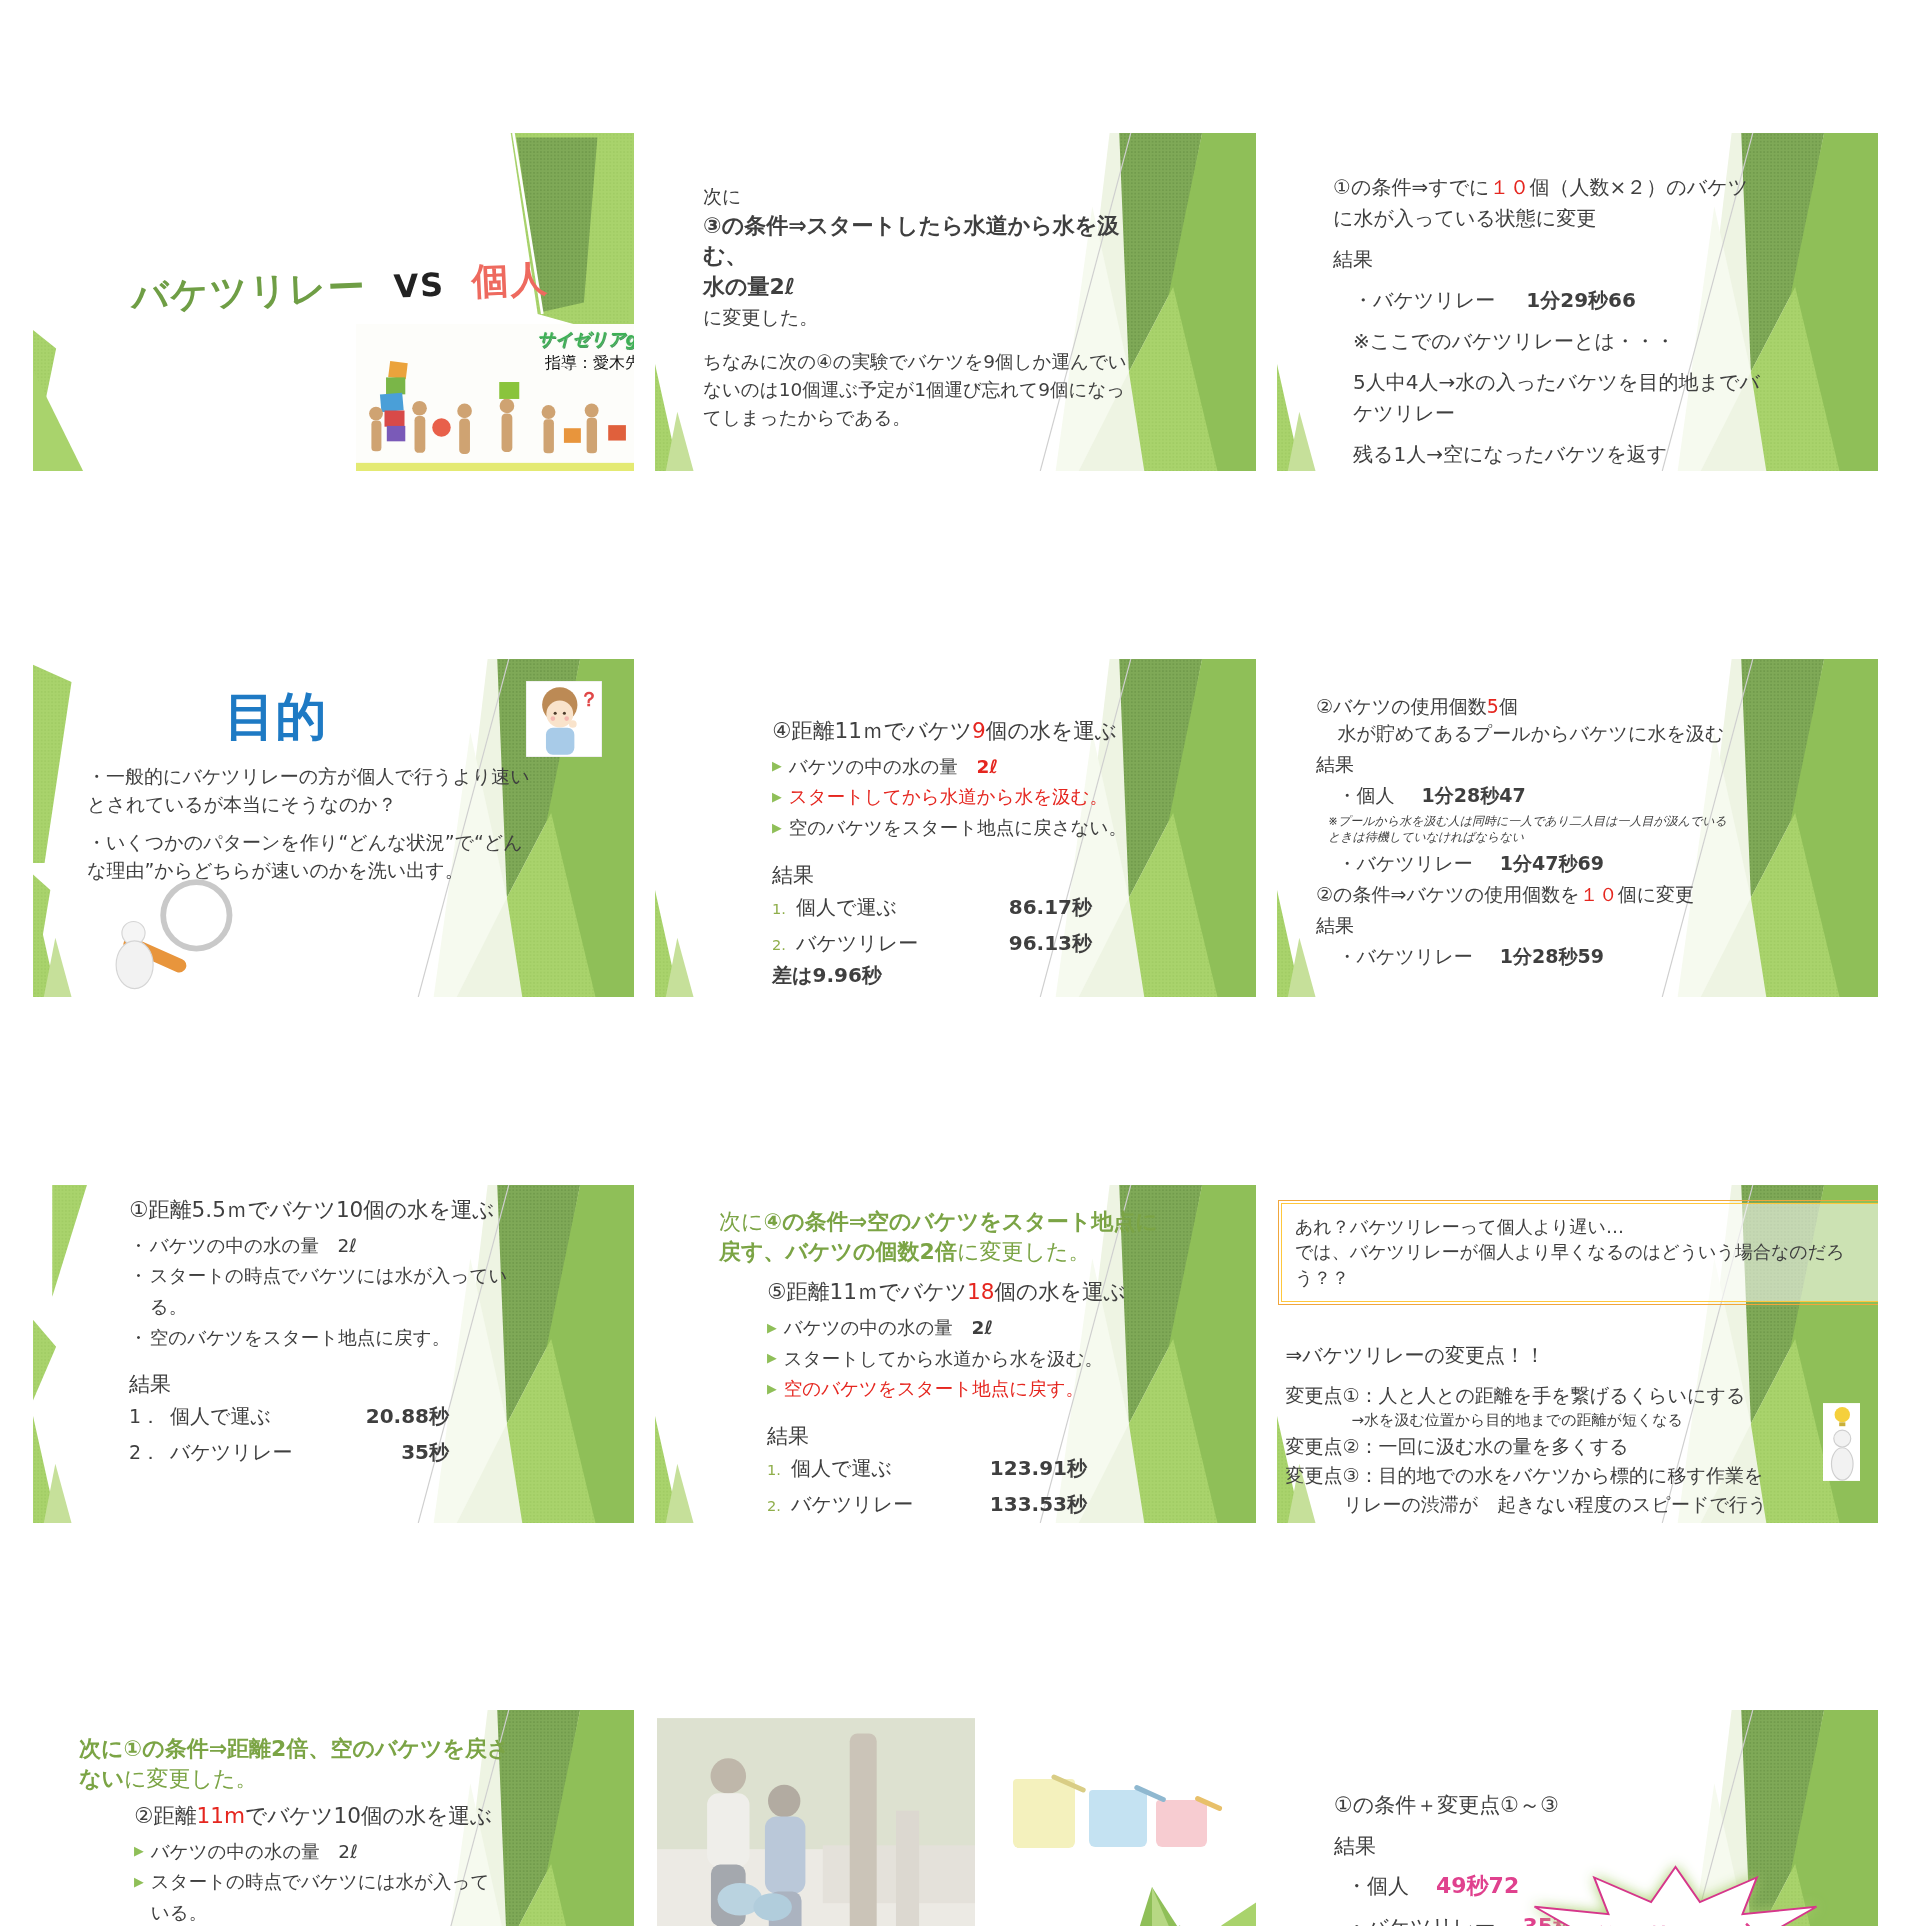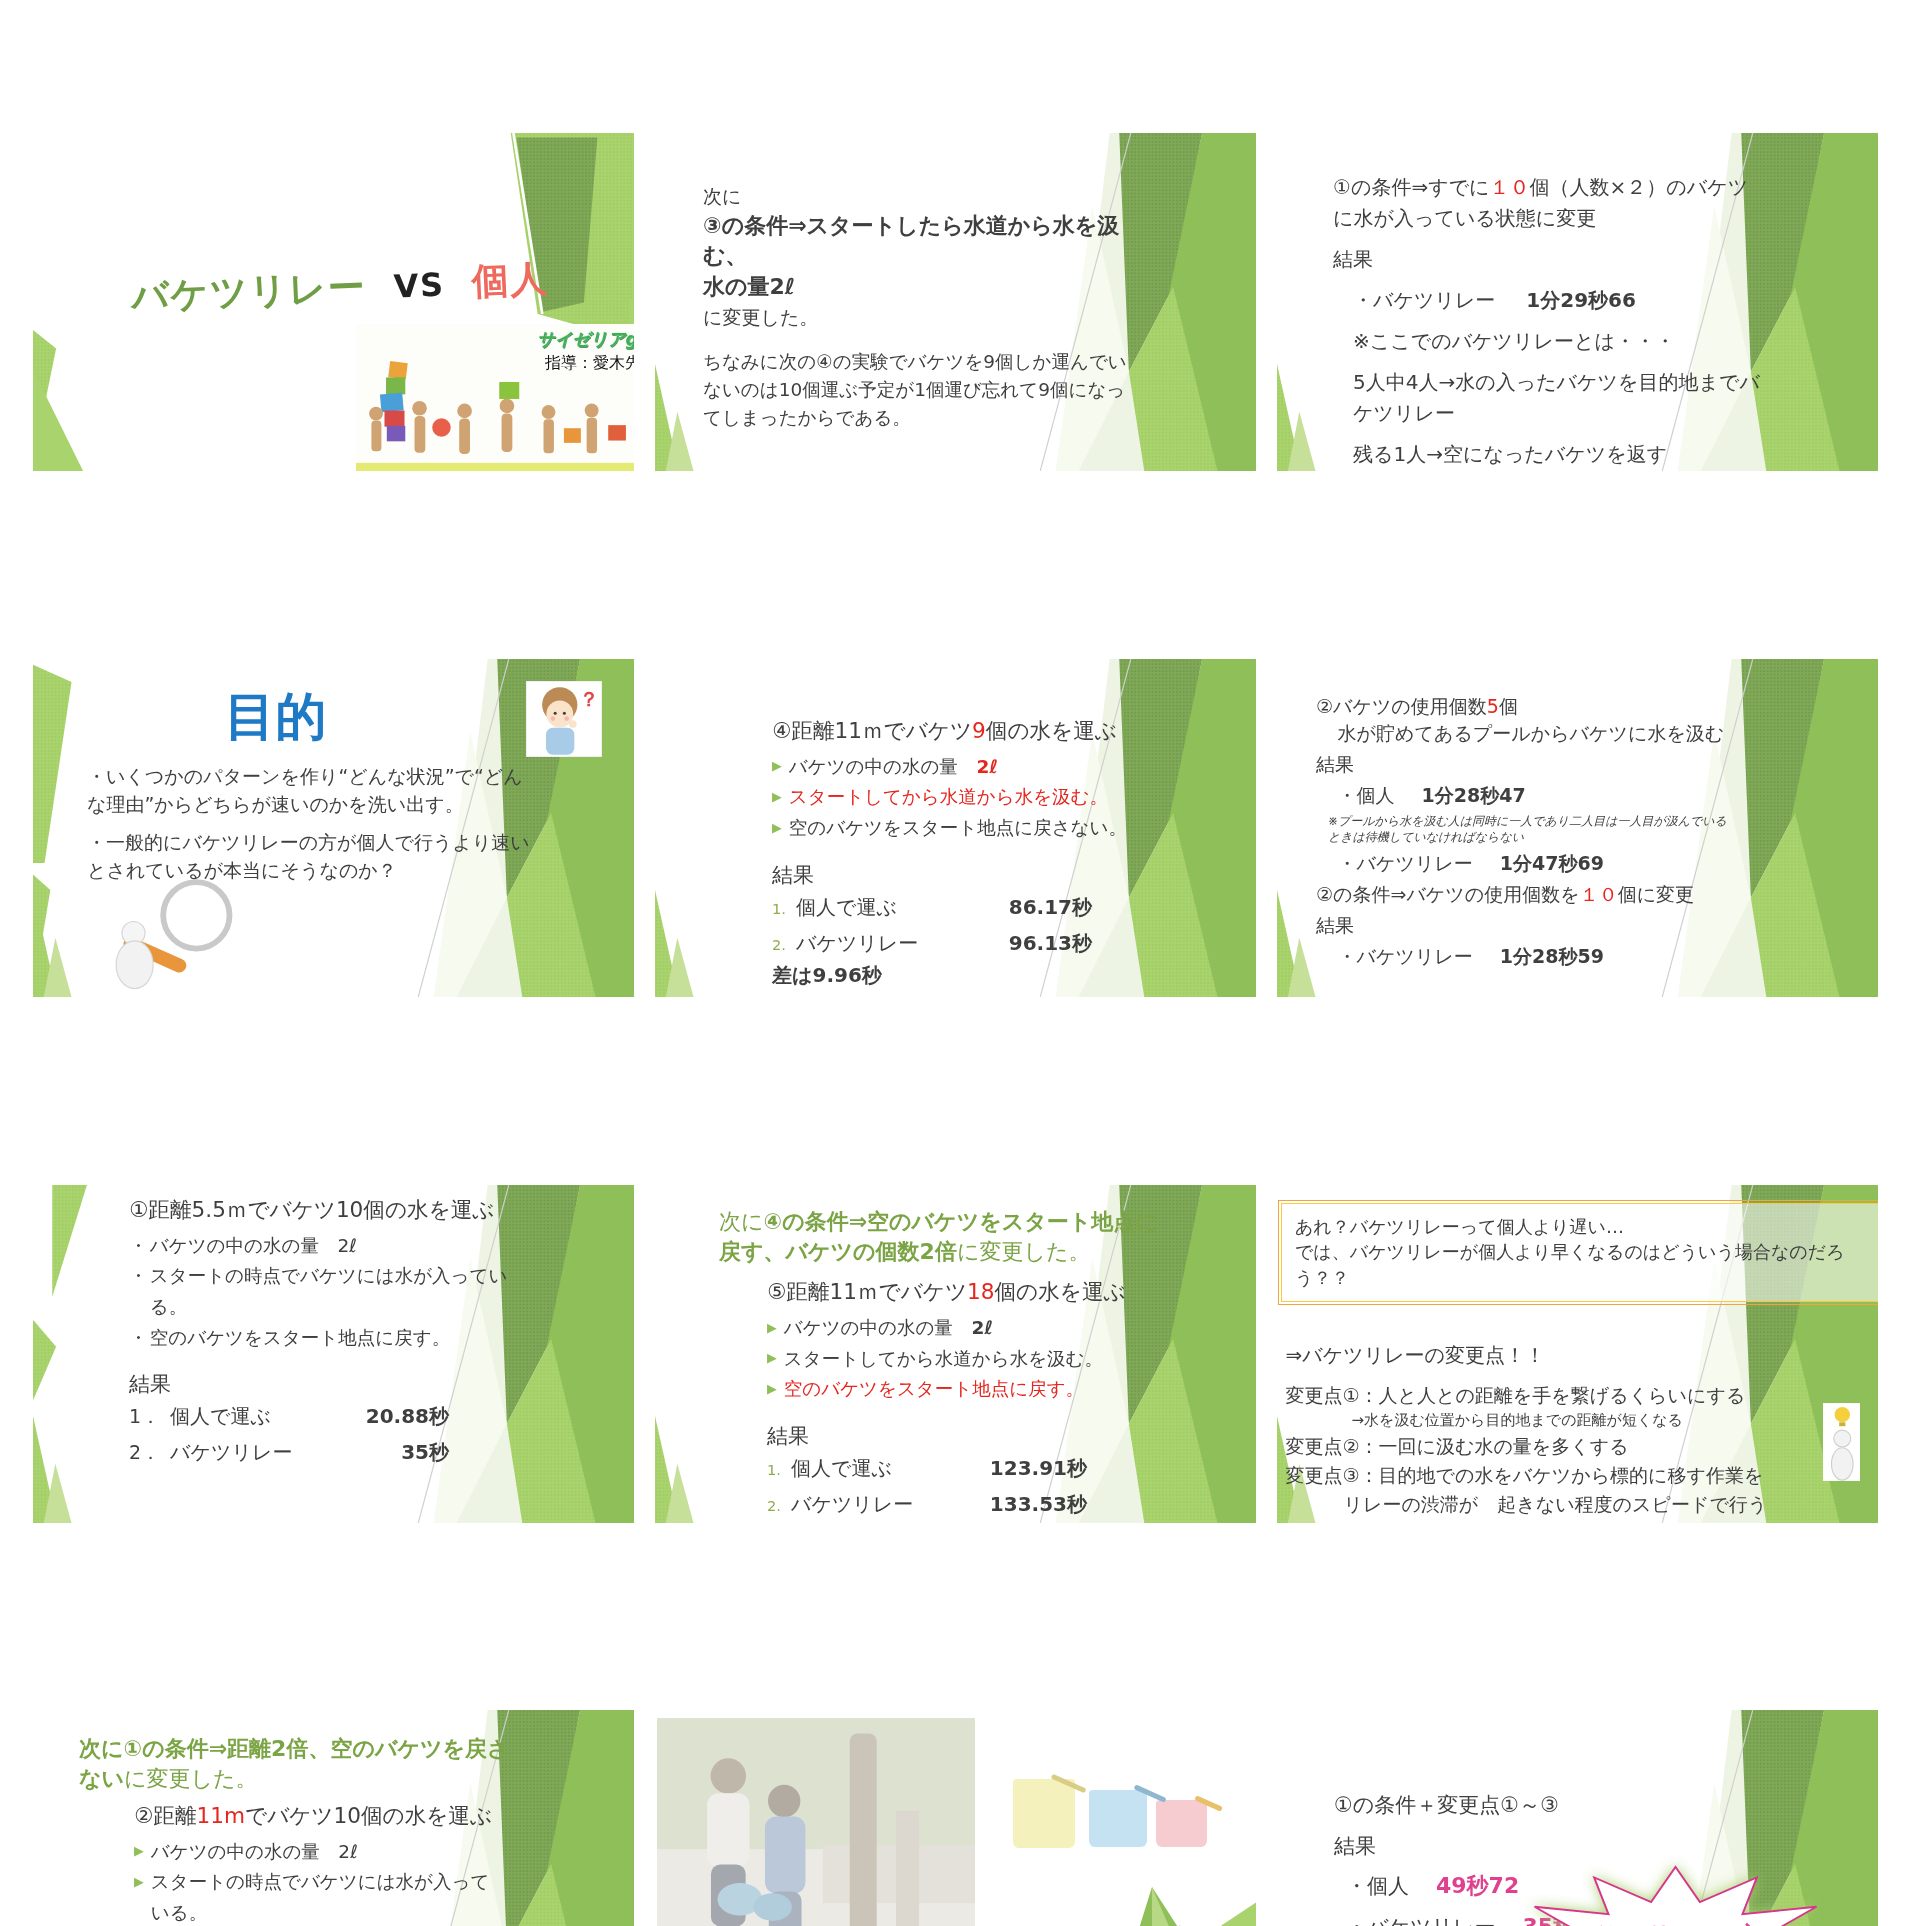--- a/index.html
+++ b/index.html
@@ -219,22 +219,22 @@
         <circle cx="76" cy="84" r="4" fill="#4a3a2a"></circle>
           <circle cx="100" cy="84" r="4" fill="#4a3a2a"></circle>
         <circle cx="70" cy="98" r="6" fill="#f4b8b0"></circle>
           <circle cx="106" cy="98" r="6" fill="#f4b8b0"></circle>
         <rect x="52" y="122" width="74" height="70" rx="18" fill="#a8cbe8"></rect>
         <circle cx="122" cy="112" r="10" fill="#f9e3cb"></circle>
         <text x="138" y="66" font-size="52" font-weight="bold" fill="#e04848">？</text>
       </svg>
     </div>
     <div class="s4-title">目的</div>
+    <div class="para">・一般的にバケツリレーの方が個人で行うより速いとされているが本当にそうなのか？</div>
     <div class="para">・いくつかのパターンを作り“どんな状況”で“どんな理由”からどちらが速いのかを洗い出す。</div>
-    <div class="para">・一般的にバケツリレーの方が個人で行うより速いとされているが本当にそうなのか？</div>
     <div class="imgbox" style="left:65px;top:213px;width:162px;height:123px;">
       <svg viewBox="0 0 420 318" width="162" height="123" class="photo-svg">
         <circle cx="255" cy="112" r="86" fill="#ffffff" stroke="#c9c9c9" stroke-width="15"></circle>
         <rect x="60" y="196" width="175" height="36" rx="18" fill="#e8953c" transform="rotate(24 148 214)"></rect>
         <circle cx="92" cy="158" r="30" fill="#f5f5f5" stroke="#d5d5d5" stroke-width="3"></circle>
         <ellipse cx="95" cy="240" rx="48" ry="62" fill="#f2f2f2" stroke="#d5d5d5" stroke-width="3"></ellipse>
       </svg>
     </div>
   </section>
 

